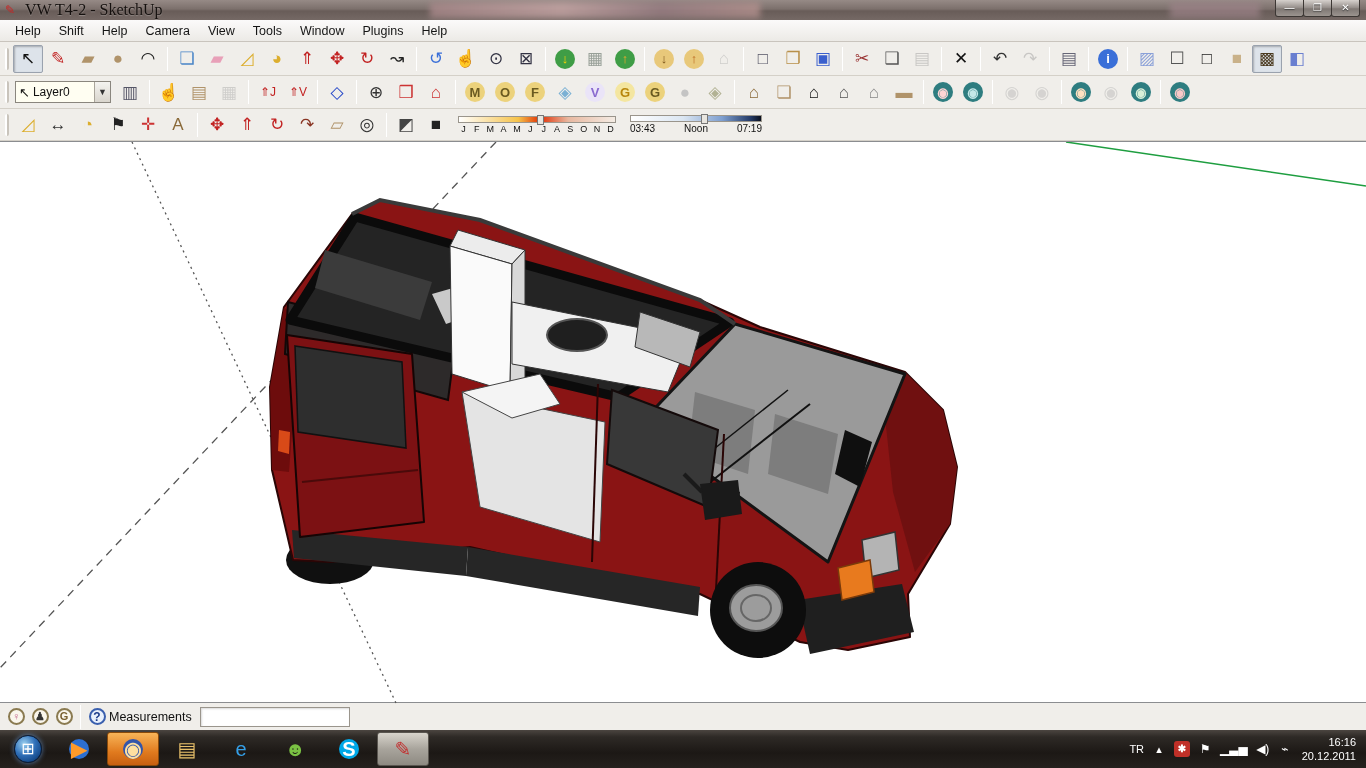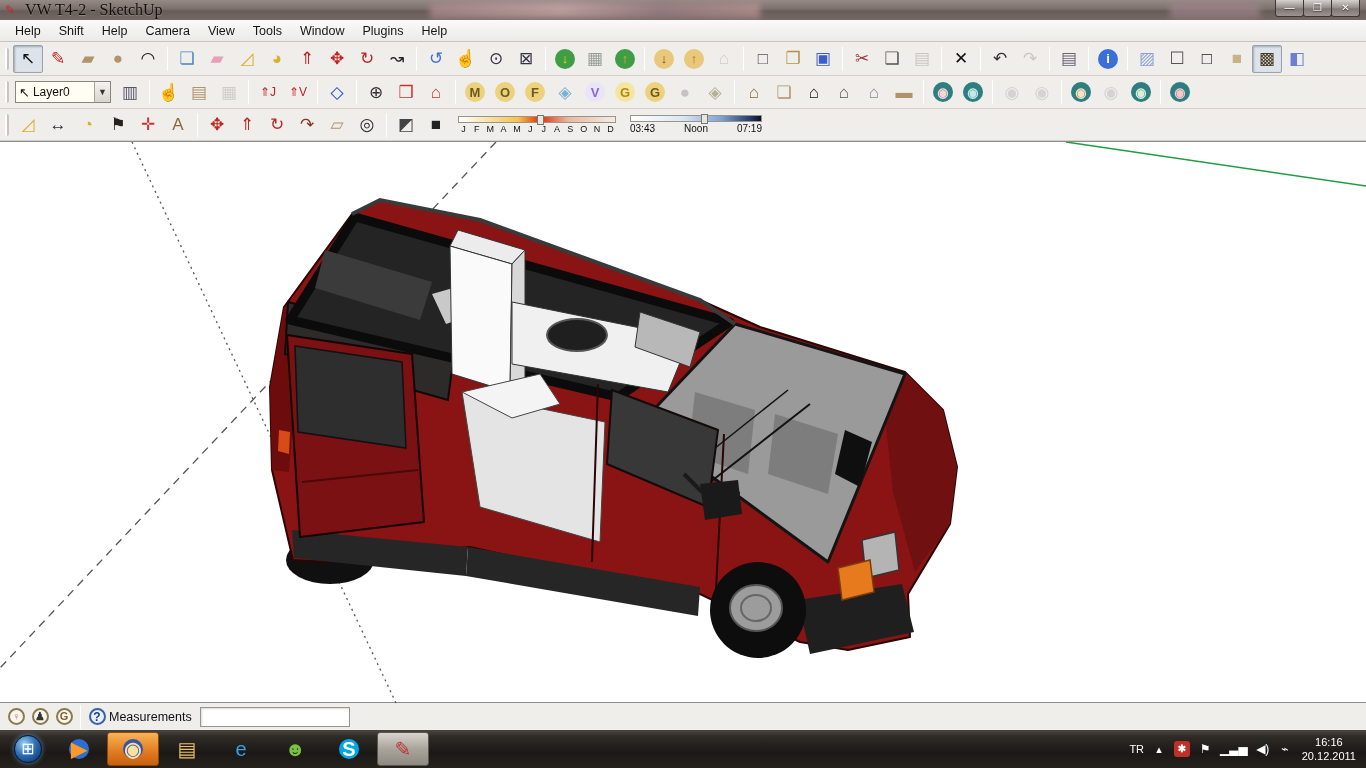--- a/index.html
+++ b/index.html
@@ -93,21 +93,21 @@
     border:1px solid #0a1e3c; box-shadow:0 0 5px rgba(120,180,255,.6); }
   .taskbar .tbtn.hl { background:linear-gradient(180deg,#f8b458,#e07a1e 60%,#c86010);
     border:1px solid #8a4a0a; }
   .taskbar .tbtn.active { background:linear-gradient(180deg,#d8d4cc,#a8a49c 50%,#8e8a82);
     border:1px solid #5a5650; }
   .tray { position:absolute; right:4px; top:0; height:38px; display:flex; align-items:center; gap:8px; }
   .tray .titem { color:#fff; font-size:11px; display:inline-flex; align-items:center;
     justify-content:center; min-width:14px; height:18px; }
   .tray .titem .glyph { font-size:12px; color:#fff; }
   .tray .titem .glyph.badge { width:16px; height:16px; border-radius:3px; font-size:10px; }
-  .clock { color:#fff; font-size:11px; text-align:center; line-height:1.3; margin:0 6px 0 2px; }
+  .clock { color:#fff; font-size:11px; text-align:right; line-height:1.3; margin:0 6px 0 2px; }
 </style>
 </head>
 <body>
 
 <div class="titlebar">
   <div class="blur1"></div>
   <div class="blur2"></div>
   <span class="app-icon">✎</span>
   <span class="title-text">VW T4-2 - SketchUp</span>
   <div class="win-controls">

